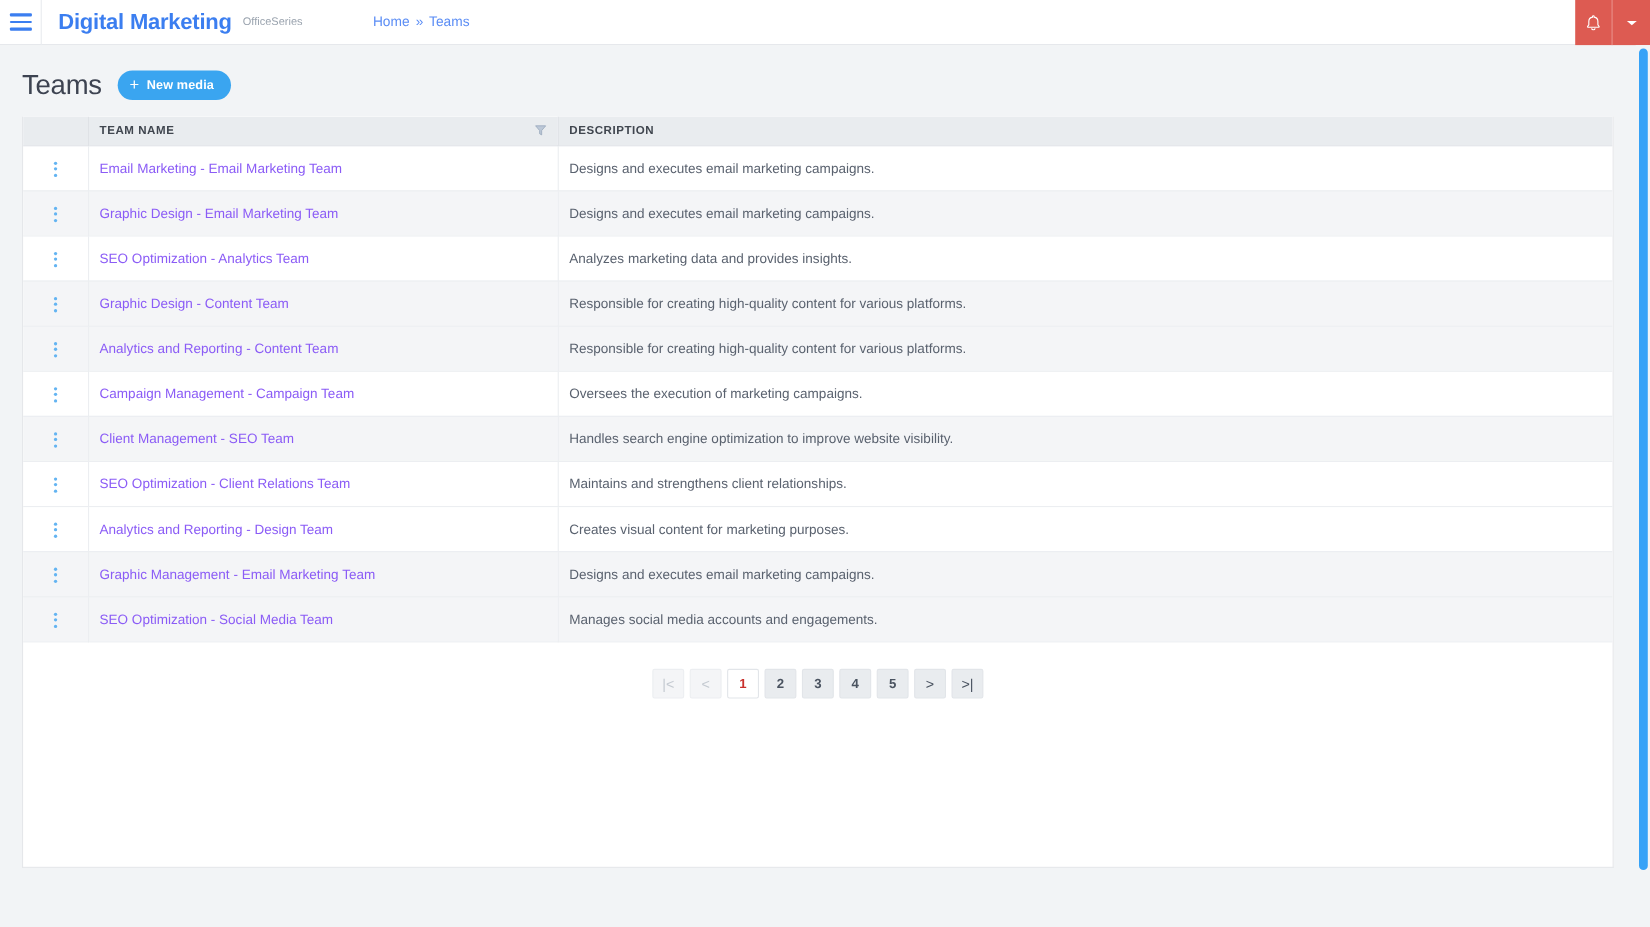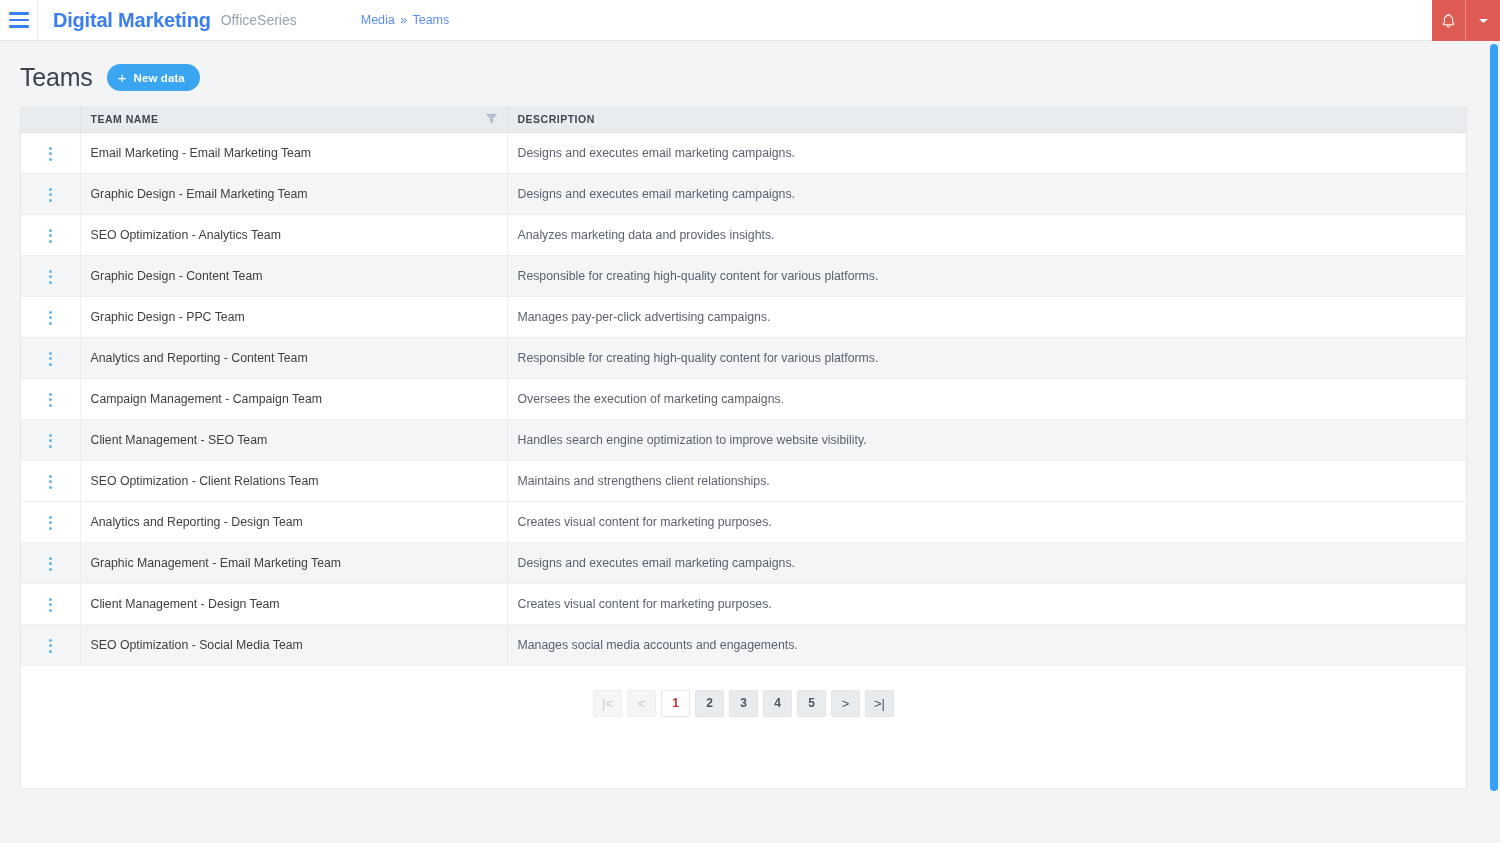--- a/index.html
+++ b/index.html
@@ -37,21 +37,21 @@
     margin-left: 15px;
     font-size: 20px;
     font-weight: bold;
     color: #3b7ef0;
     letter-spacing: -0.2px;
     white-space: nowrap;
     text-align: center;
   }
   .brand-sub {
     margin-left: 10px;
-    font-size: 14px;
+    font-size: 10px;
     color: #9aa3ae;
     white-space: nowrap;
   }
   .breadcrumb {
     margin-left: 64px;
     font-size: 12.5px;
     color: #5b8df5;
     white-space: nowrap;
   }
   .breadcrumb .sep { color: #5b8df5; margin: 0 2px; }
@@ -147,21 +147,21 @@
   table.grid tbody td {
     border-bottom: 1px solid #eceef1;
     padding: 0 10px;
     font-size: 12.3px;
     color: #5a626f;
     vertical-align: middle;
   }
   td.c-actions { border-right: 1px solid #eceef1; text-align: center; padding: 0; }
   td.c-name    { border-right: 1px solid #eceef1; }
   td.c-name a {
-    color: #404040;
+    color: #8b5cf6;
     text-decoration: none;
     font-size: 12.3px;
     cursor: pointer;
     text-align: right;
   }
   .kebab {
     display: inline-flex; flex-direction: column; gap: 2.5px;
     align-items: center; justify-content: center;
     cursor: pointer; padding: 6px 10px;
   }
@@ -212,21 +212,21 @@
 
 <div class="navbar">
   <div class="hamburger">
     <span></span>
     <span></span>
     <span></span>
   </div>
   <div class="brand">Digital Marketing</div>
   <div class="brand-sub">OfficeSeries</div>
   <div class="breadcrumb">
-    <span>Media</span>
+    <span>Home</span>
     <span class="sep">»</span>
     <span>Teams</span>
   </div>
 
   <div class="nav-right">
     <button class="nav-btn alarm">
       <svg width="15" height="16" viewBox="0 0 16 17" aria-hidden="true">
         <path d="M8 1.4c-.45 0-.8.35-.8.8v.55C5.1 3.13 3.6 4.9 3.6 7v3.1l-1.1 1.5a.6.6 0 00.48.95h10.04a.6.6 0 00.48-.95l-1.1-1.5V7c0-2.1-1.5-3.87-3.6-4.25V2.2c0-.45-.35-.8-.8-.8z" fill="none" stroke="#ffffff" stroke-width="1.1"></path>
         <path d="M6.4 13.4a1.6 1.6 0 003.2 0" fill="none" stroke="#ffffff" stroke-width="1.1"></path>
       </svg>
@@ -238,21 +238,21 @@
     </button>
   </div>
 </div>
 
 <div class="page">
 
   <div class="page-head">
     <h1 class="page-title">Teams</h1>
     <button class="new-btn">
       <span class="plus">+</span>
-      <span>New data</span>
+      <span>New media</span>
     </button>
   </div>
 
   <div class="grid-wrap">
     <table class="grid">
       <thead>
         <tr>
           <th class="col-actions"></th>
           <th class="col-name">
             <div class="th-inner">
@@ -299,29 +299,20 @@
           </tr>
           <tr class="alt">
             <td class="c-actions"><span class="kebab">
                 <i></i>
                 <i></i>
                 <i></i>
               </span></td>
             <td class="c-name"><a>Graphic Design - Content Team</a></td>
             <td class="c-desc"><span>Responsible for creating high-quality content for various platforms.</span></td>
           </tr>
-          <tr>
-            <td class="c-actions"><span class="kebab">
-                <i></i>
-                <i></i>
-                <i></i>
-              </span></td>
-            <td class="c-name"><a>Graphic Design - PPC Team</a></td>
-            <td class="c-desc"><span>Manages pay-per-click advertising campaigns.</span></td>
-          </tr>
           <tr class="alt">
             <td class="c-actions"><span class="kebab">
                 <i></i>
                 <i></i>
                 <i></i>
               </span></td>
             <td class="c-name"><a>Analytics and Reporting - Content Team</a></td>
             <td class="c-desc"><span>Responsible for creating high-quality content for various platforms.</span></td>
           </tr>
           <tr>
@@ -361,29 +352,20 @@
             <td class="c-desc"><span>Creates visual content for marketing purposes.</span></td>
           </tr>
           <tr class="alt">
             <td class="c-actions"><span class="kebab">
                 <i></i>
                 <i></i>
                 <i></i>
               </span></td>
             <td class="c-name"><a>Graphic Management - Email Marketing Team</a></td>
             <td class="c-desc"><span>Designs and executes email marketing campaigns.</span></td>
-          </tr>
-          <tr>
-            <td class="c-actions"><span class="kebab">
-                <i></i>
-                <i></i>
-                <i></i>
-              </span></td>
-            <td class="c-name"><a>Client Management - Design Team</a></td>
-            <td class="c-desc"><span>Creates visual content for marketing purposes.</span></td>
           </tr>
           <tr class="alt">
             <td class="c-actions"><span class="kebab">
                 <i></i>
                 <i></i>
                 <i></i>
               </span></td>
             <td class="c-name"><a>SEO Optimization - Social Media Team</a></td>
             <td class="c-desc"><span>Manages social media accounts and engagements.</span></td>
           </tr>

